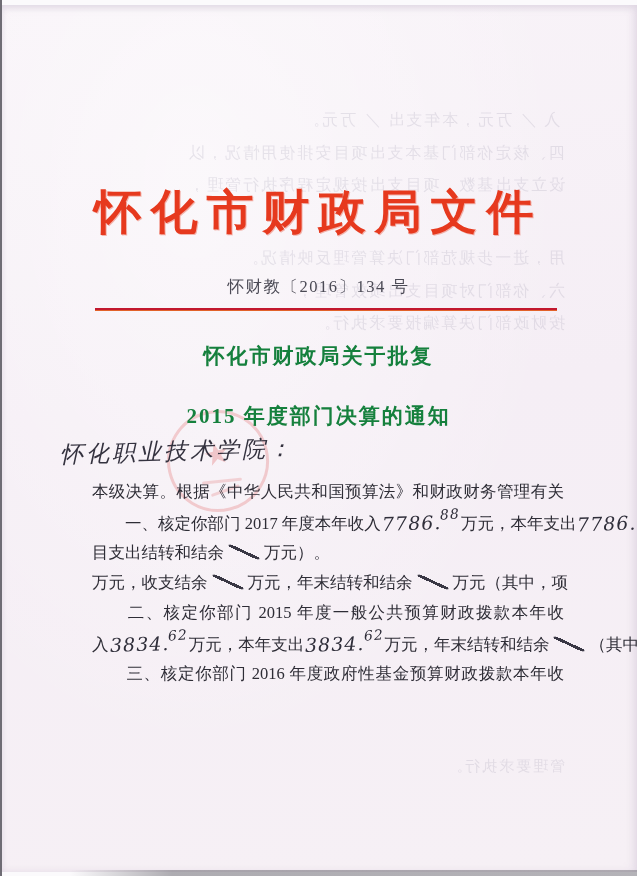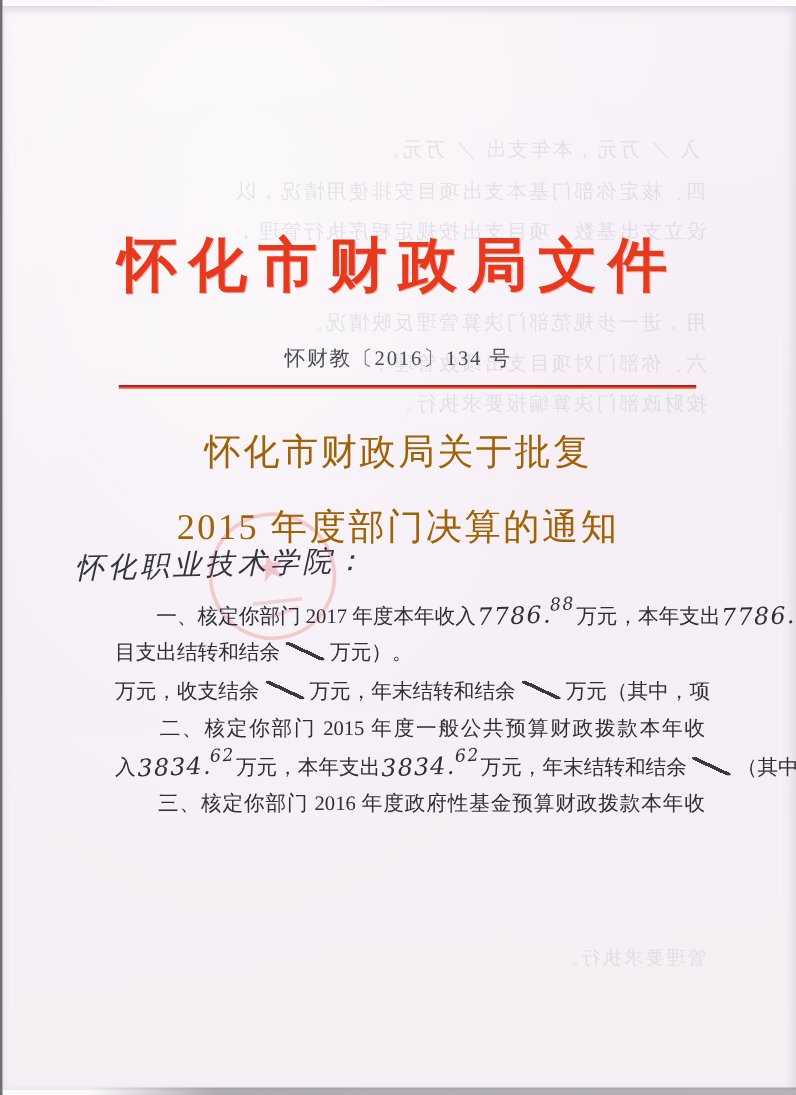--- a/index.html
+++ b/index.html
@@ -36,21 +36,21 @@
   }
   .doc-number{
     position:absolute;top:276px;left:0;width:637px;text-align:center;z-index:10;
     font-size:16.5px;color:#4b4a55;letter-spacing:1.5px;
   }
   .red-rule{
     position:absolute;top:308px;left:95px;width:462px;height:3px;z-index:10;
     background:linear-gradient(#c2182e 0 55%, #e2622a 55% 100%);
   }
   .doc-title{position:absolute;left:0;width:637px;text-align:center;z-index:10;
-    font-size:29px;font-weight:normal;color:#a16207;letter-spacing:2px;white-space:nowrap;}
+    font-size:21px;font-weight:bold;color:#15803d;letter-spacing:2px;white-space:nowrap;}
   .doc-title.l1{top:342px;}
   .doc-title.l2{top:402px;}
   
   .seal{position:absolute;left:167px;top:410px;width:102px;height:102px;z-index:3;opacity:.5;transform:rotate(-14deg);}
   .seal .ring{position:absolute;inset:0;border:3px solid rgba(224,95,95,.55);border-radius:50%;}
   .seal .star{position:absolute;left:0;top:26px;width:102px;text-align:center;font-size:30px;color:rgba(224,95,95,.6);}
   .seal .squig1,.seal .squig2{position:absolute;height:3px;background:rgba(224,95,95,.45);border-radius:2px;}
   .seal .squig1{width:40px;left:30px;top:70px;transform:rotate(8deg);}
   .seal .squig2{width:30px;left:36px;top:80px;transform:rotate(-6deg);}
   
@@ -105,19 +105,20 @@
 <div class="seal">
   <div class="ring"></div>
   <div class="star">★</div>
   <div class="squig1"></div>
   <div class="squig2"></div>
 </div>
 
 <div class="addressee">怀化职业技术学院：</div>
 
 <div class="body-text">
+    <div class="line fill"><span>本级决算。根据《中华人民共和国预算法》和财政财务管理有关</span></div>
     <div class="line fill"><span>　　一、核定你部门 2017 年度本年收入</span><span class="hand">7786.</span><span class="hand sup">88</span><span>万元，本年支出</span><span class="hand">7786.88</span></div>
     <div class="line last"><span>目支出结转和结余</span><span class="slash"></span><span>万元）。</span></div>
     <div class="line fill"><span>万元，收支结余</span><span class="slash"></span><span>万元，年末结转和结余</span><span class="slash"></span><span>万元（其中，项</span></div>
     <div class="line fill"><span>　　二、核定你部门 2015 年度一般公共预算财政拨款本年收</span></div>
     <div class="line fill"><span>入</span><span class="hand">3834.</span><span class="hand sup">62</span><span>万元，本年支出</span><span class="hand">3834.</span><span class="hand sup">62</span><span>万元，年末结转和结余</span><span class="slash"></span><span>（其中，</span></div>
     <div class="line fill"><span>　　三、核定你部门 2016 年度政府性基金预算财政拨款本年收</span></div>
   </div>
 
 </body></html>

